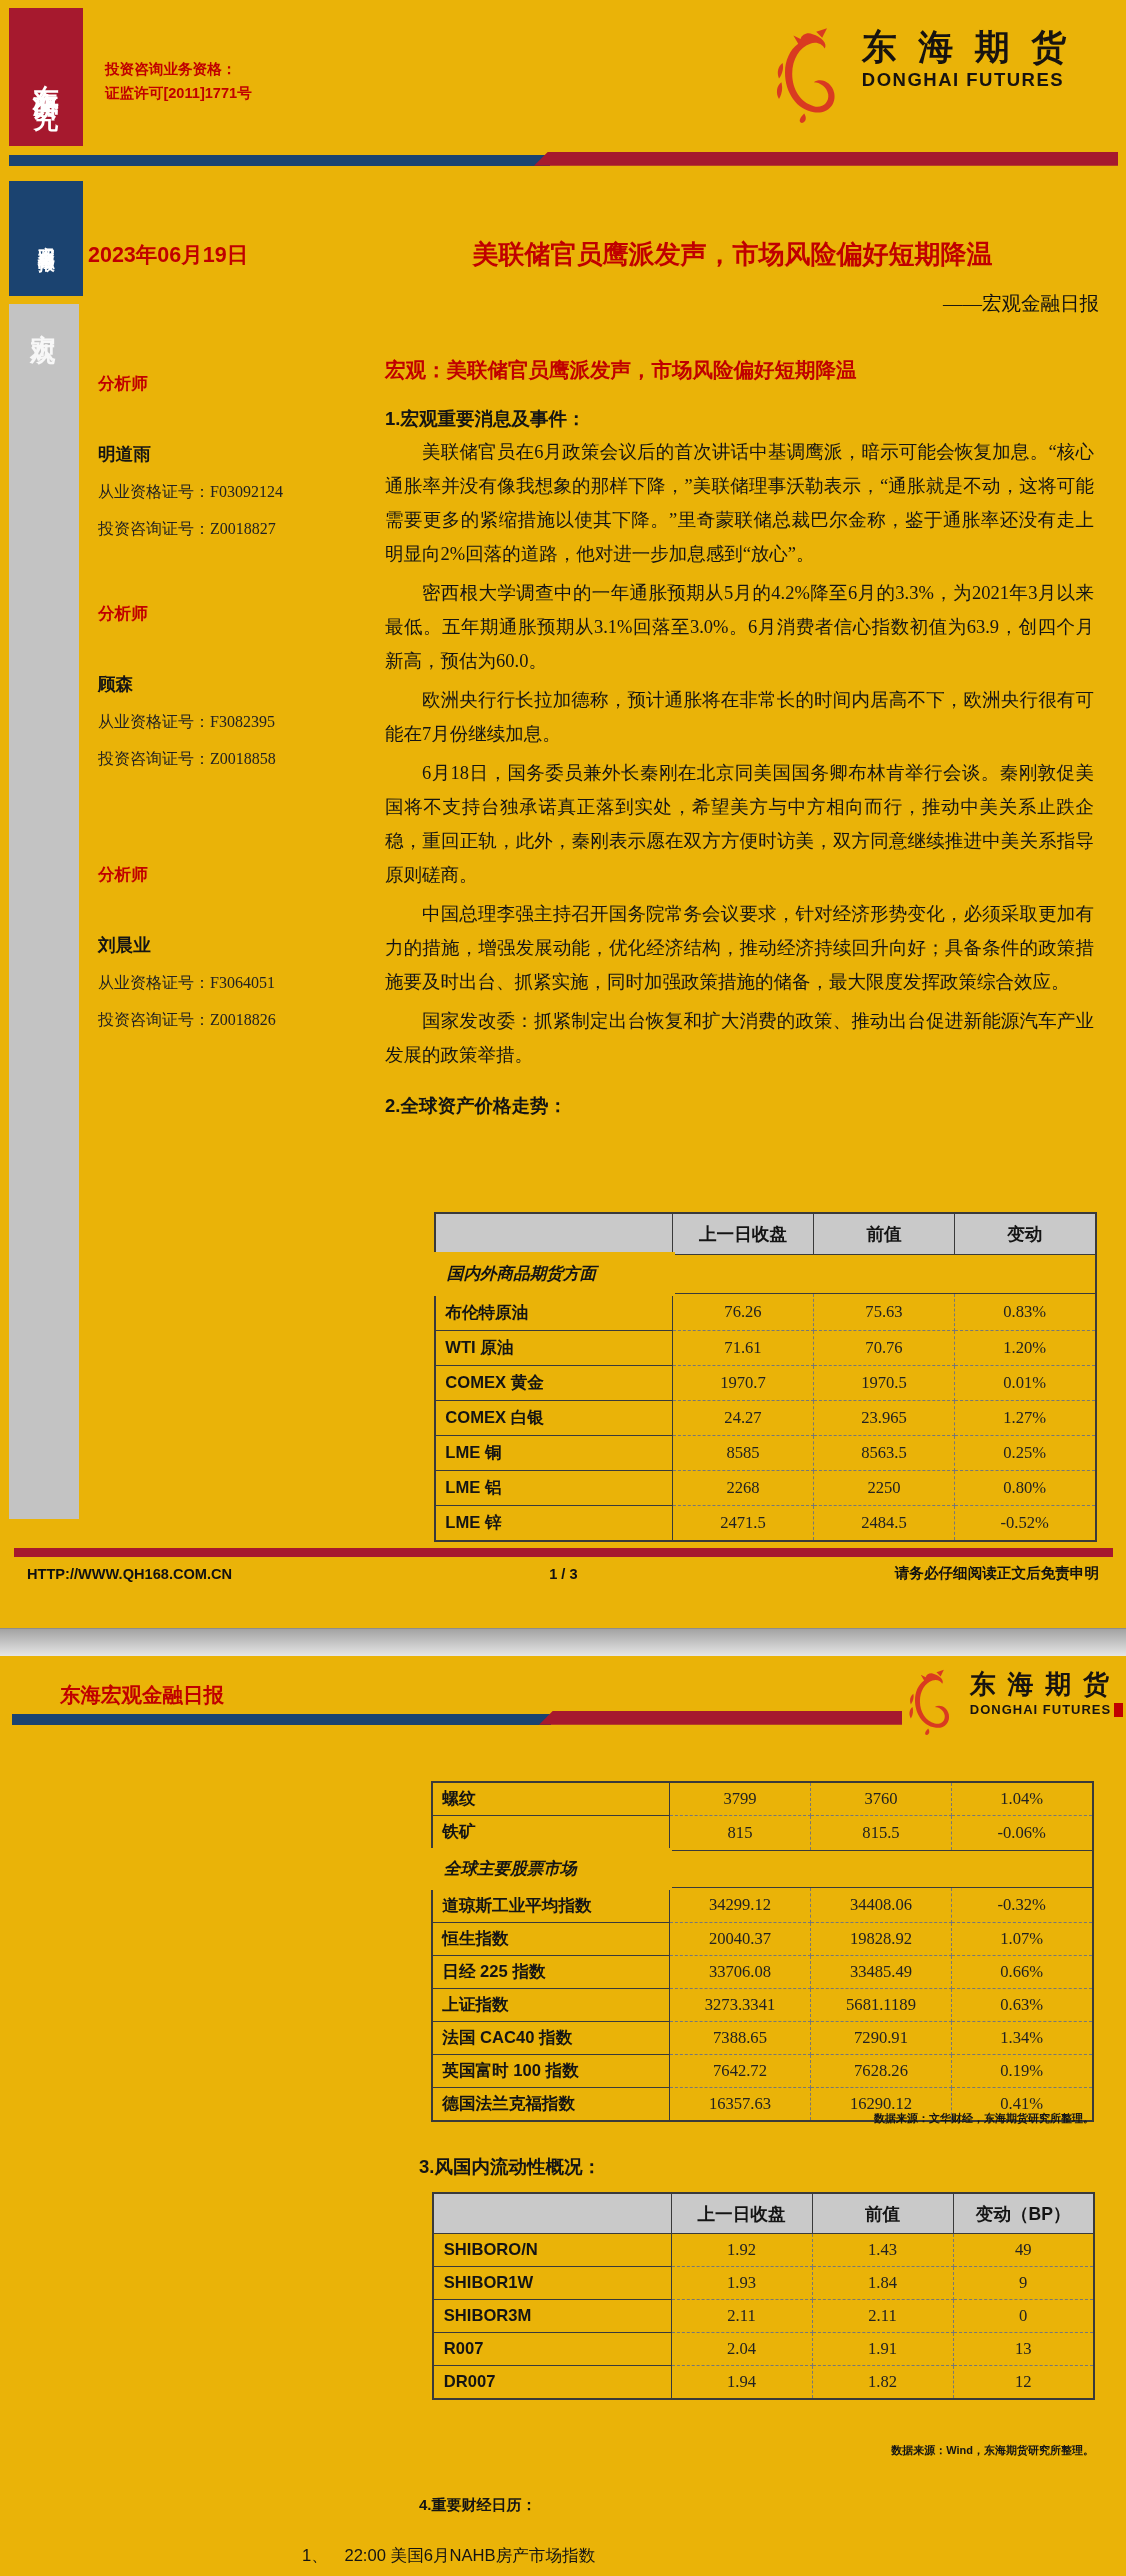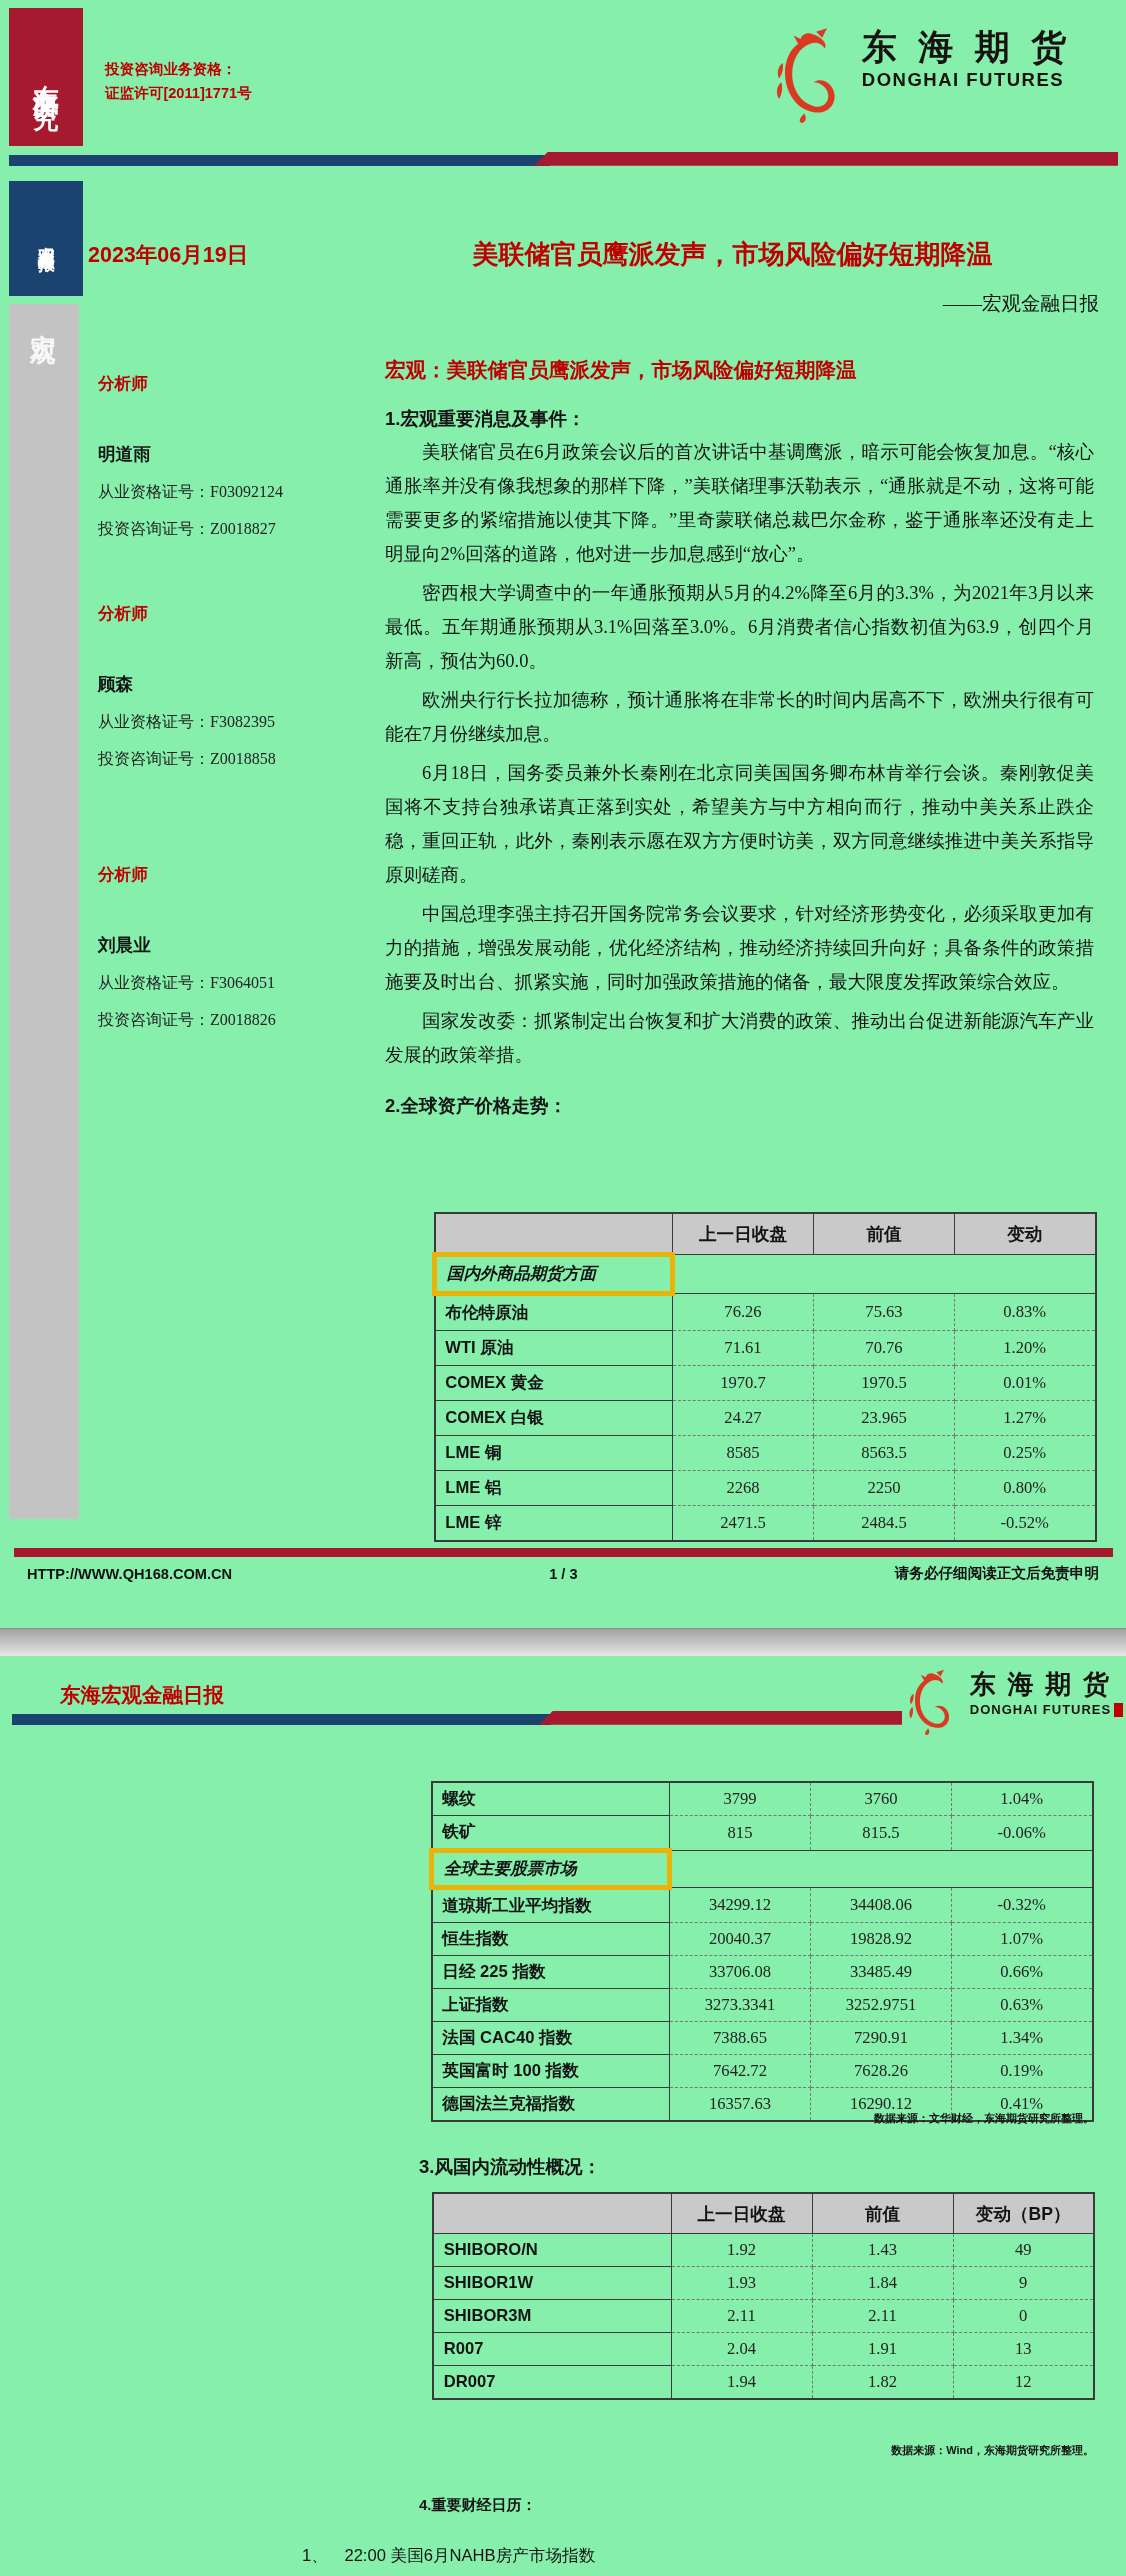--- a/index.html
+++ b/index.html
@@ -1,16 +1,16 @@
 <!DOCTYPE html>
 <html><head>
 <meta charset="utf-8">
 <style>
   html,body{margin:0;padding:0;background:#ffffff;}
-  .canvas{position:relative;width:1126px;height:2576px;background:#86efac;overflow:hidden;
+  .canvas{position:relative;width:1126px;height:2576px;background:#eab308;overflow:hidden;
           font-family:"Liberation Sans",sans-serif;}
   .abs{position:absolute;}
 
   
   .side-red{left:8.8px;top:7.8px;width:74px;height:138px;background:#A6192E;display:flex;align-items:center;justify-content:center;}
   .side-blue{left:8.8px;top:181px;width:74px;height:115px;background:#1B4370;display:flex;align-items:center;justify-content:center;}
   .side-gray{left:8.8px;top:304px;width:70px;height:1215px;background:#C3C3C3;display:flex;justify-content:center;}
   .vtext{writing-mode:vertical-rl;color:#ffffff;font-weight:bold;}
   .vt-research{font-size:26px;letter-spacing:6.8px;font-family:"Liberation Serif",serif;}
   .vt-report{font-size:16.6px;letter-spacing:2px;}
@@ -300,21 +300,21 @@
         </tr>
         <tr>
           <td class="t-lbl">日经 225 指数</td>
           <td class="t-num">33706.08</td>
           <td class="t-num">33485.49</td>
           <td class="t-num">0.66%</td>
         </tr>
         <tr>
           <td class="t-lbl">上证指数</td>
           <td class="t-num">3273.3341</td>
-          <td class="t-num">3252.9751</td>
+          <td class="t-num">5681.1189</td>
           <td class="t-num">0.63%</td>
         </tr>
         <tr>
           <td class="t-lbl">法国 CAC40 指数</td>
           <td class="t-num">7388.65</td>
           <td class="t-num">7290.91</td>
           <td class="t-num">1.34%</td>
         </tr>
         <tr>
           <td class="t-lbl">英国富时 100 指数</td>

